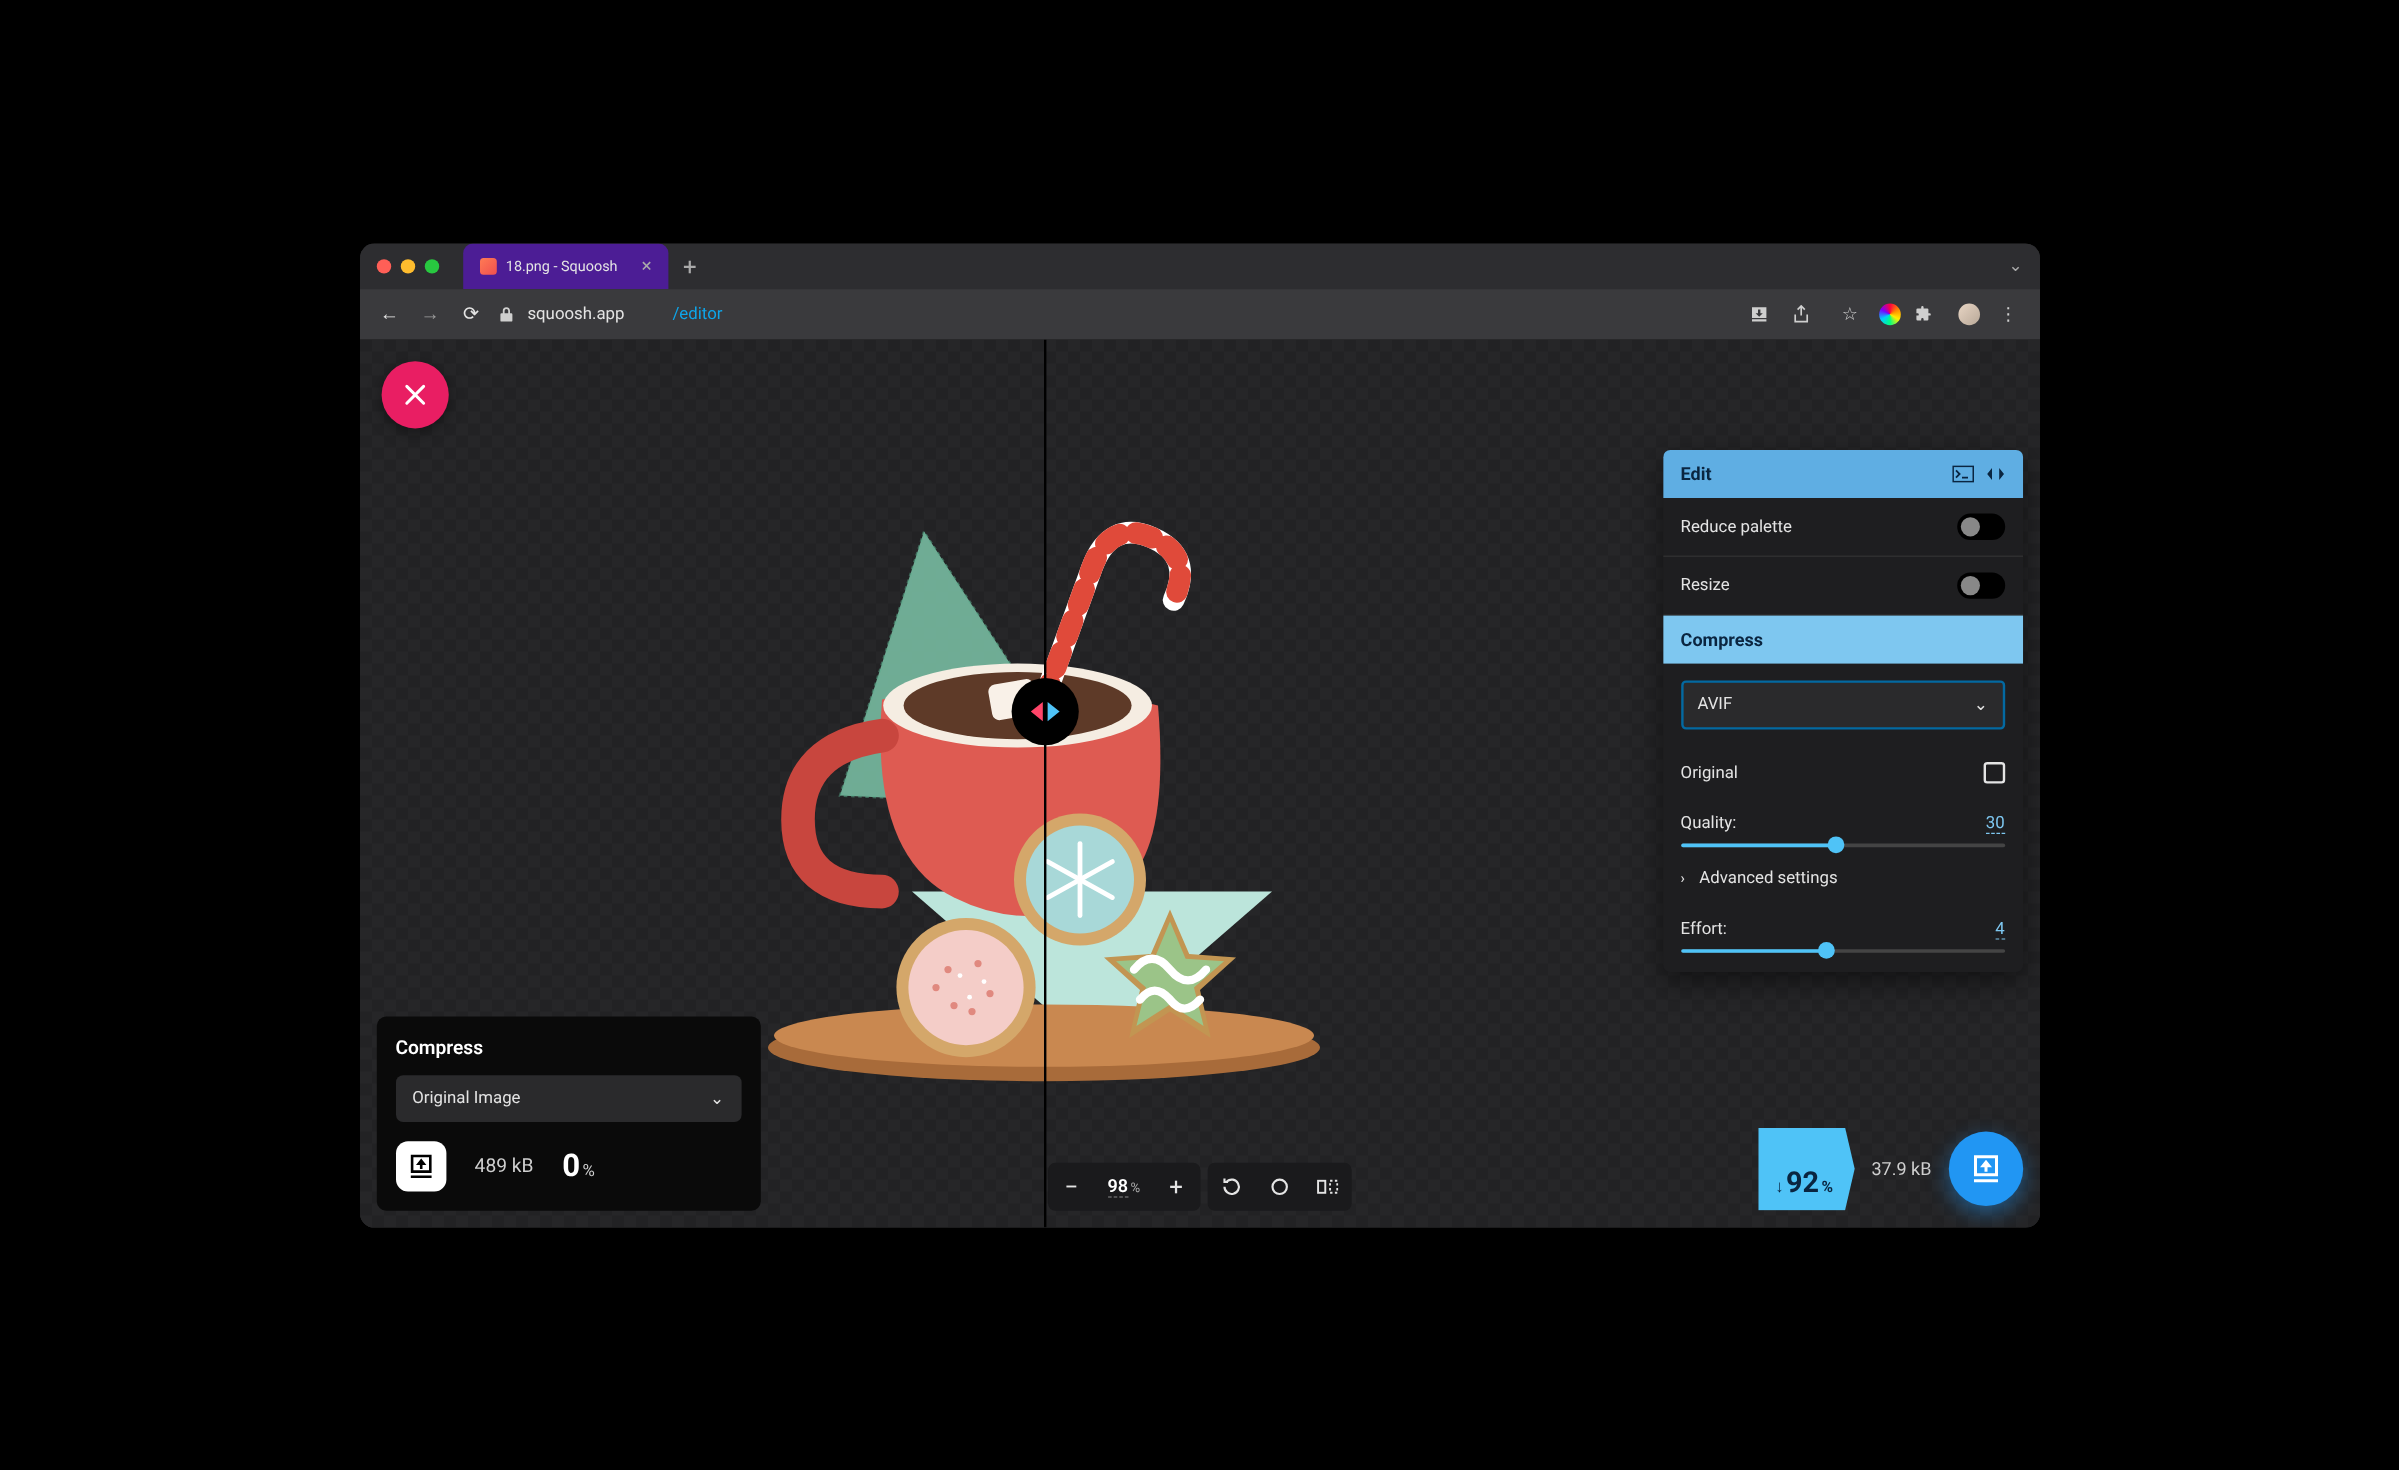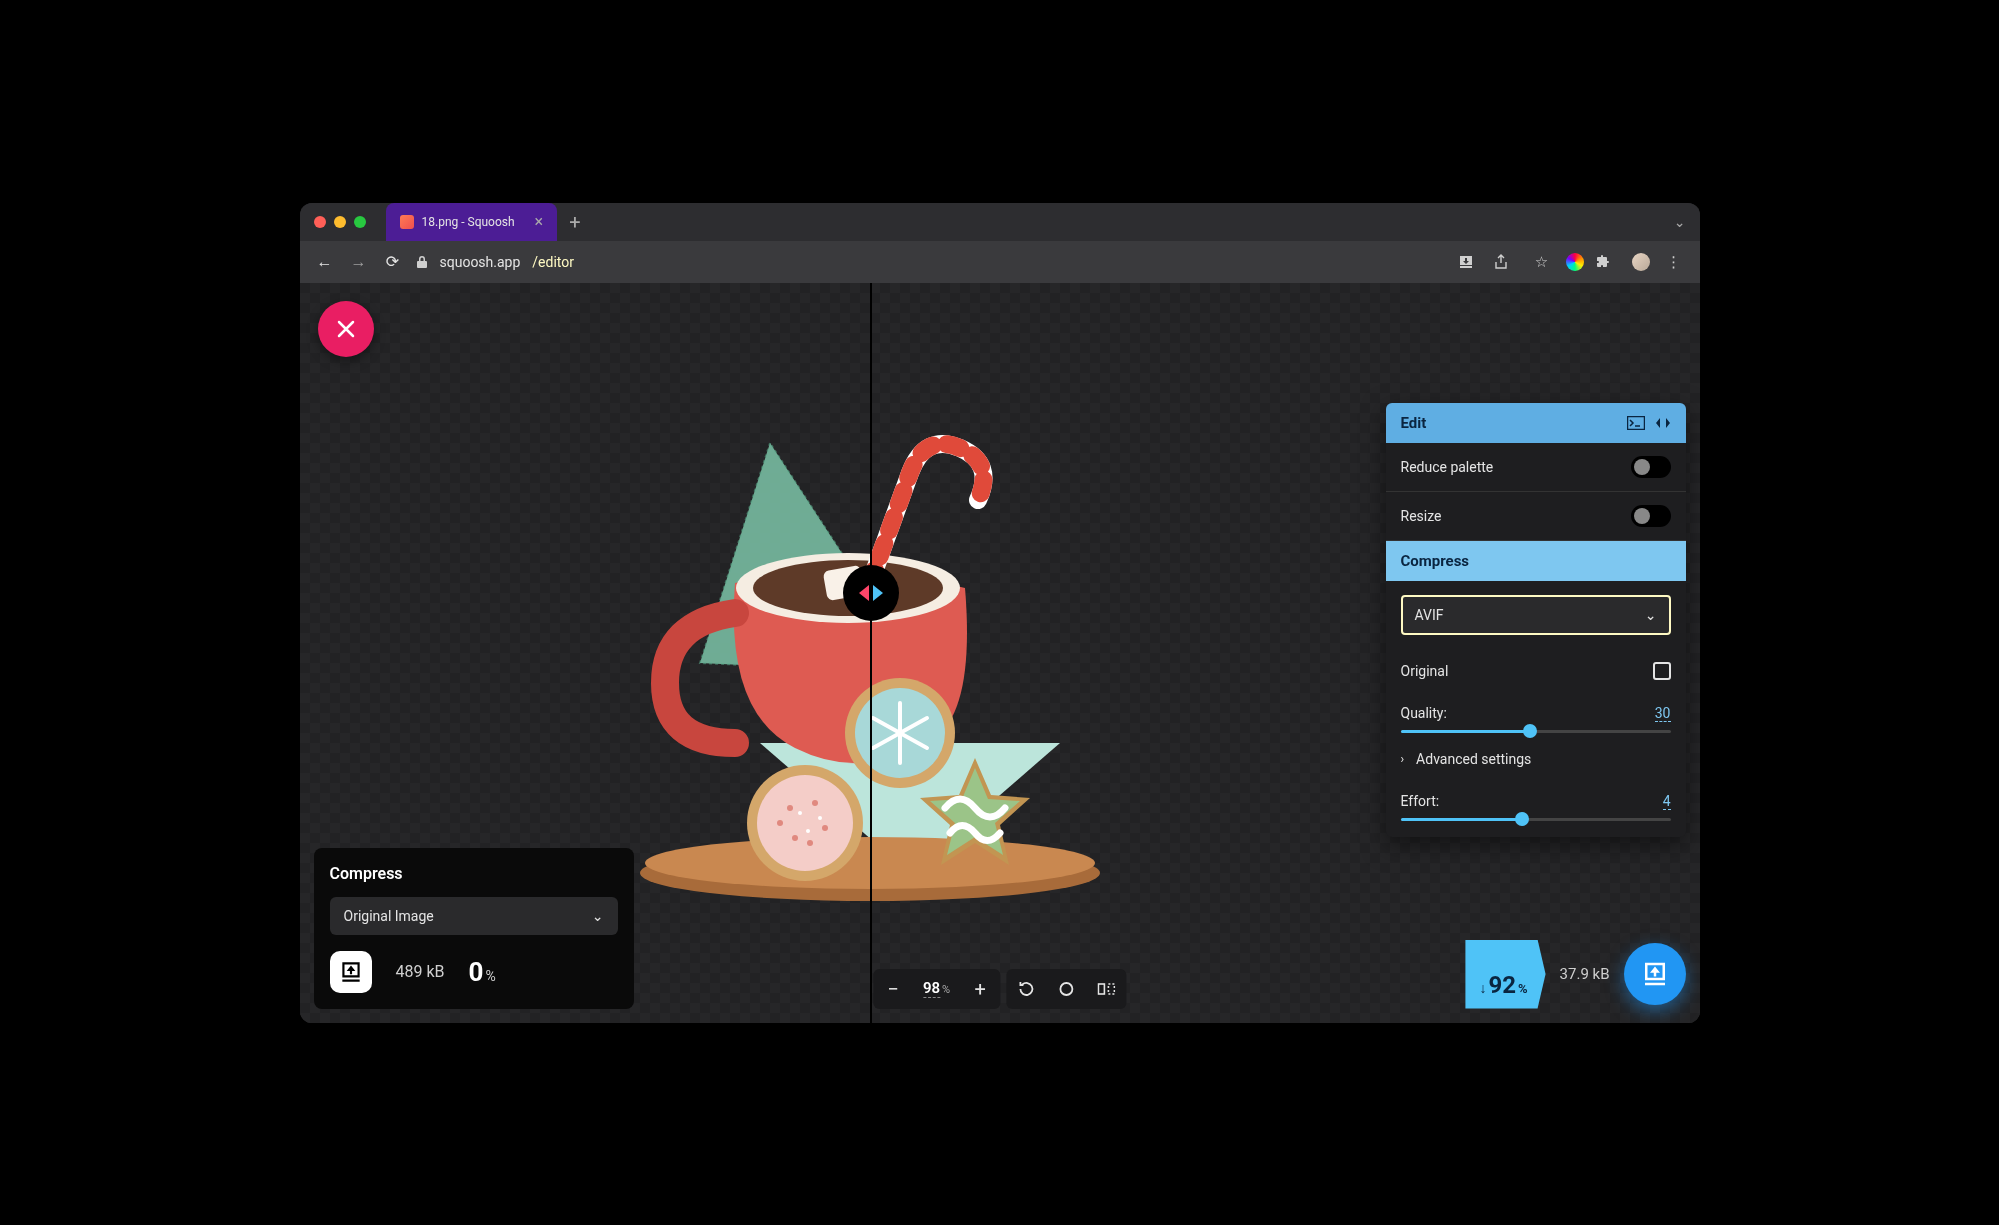--- a/index.html
+++ b/index.html
@@ -29,21 +29,21 @@
 .tab .close-x { font-size: 16px; color: #aaa; margin-left: 12px; }
 .newtab { color: #aaa; font-size: 20px; padding: 0 12px; }
 .tab-caret { margin-left: auto; color: #aaa; font-size: 14px; }
 
 
 .urlbar { height: 42px; background: #3a3a3d; display: flex; align-items: center; padding: 0 14px; gap: 12px; color: #cfcfcf; font-size: 14px; }
 .urlbar .nav-btn { width: 22px; text-align: center; color: #9e9e9e; font-size: 16px; }
 .urlbar .nav-btn.enabled { color: #e4e4e4; }
 .urlbar .lock { font-size: 12px; }
 .urlbar .url-text { color: #e4e4e4; }
-.urlbar .url-path { color: #fef9c3; }
+.urlbar .url-path { color: #0ea5e9; margin-left: 28px; }
 .urlbar .spacer { flex: 1; }
 .urlbar .icon-btn { width: 24px; text-align: center; color: #cfcfcf; font-size: 15px; }
 .urlbar .ext1 { width: 18px; height: 18px; border-radius: 50%; background: conic-gradient(#ff0040,#ff8c00,#ffee00,#00ff80,#00cfff,#7a00ff,#ff0040); }
 .urlbar .ext2 { width: 18px; height: 18px; border-radius: 50%; background: linear-gradient(135deg,#e8d5c4,#b8a898); }
 
 
 .content { flex: 1; position: relative; background: #222224; overflow: hidden; background-image: repeating-conic-gradient(#262628 0% 25%, #222224 0% 50%); background-size: 20px 20px; }
 
 .close-fab { position: absolute; top: 18px; left: 18px; width: 56px; height: 56px; border-radius: 50%; background: #e91e63; display: flex; align-items: center; justify-content: center; color: #fff; font-size: 28px; box-shadow: 0 4px 12px rgba(0,0,0,0.4); z-index: 10; }
 
@@ -61,29 +61,29 @@
 .left-panel { position: absolute; left: 14px; bottom: 14px; width: 320px; background: #0a0a0a; border-radius: 8px; padding: 16px; color: #fff; z-index: 8; }
 .left-panel h3 { font-size: 16px; font-weight: 600; margin-bottom: 14px; }
 .select-box { background: #2a2a2c; border-radius: 6px; padding: 11px 14px; display: flex; justify-content: space-between; align-items: center; font-size: 14px; color: #e4e4e4; }
 .left-stats { display: flex; align-items: center; gap: 24px; margin-top: 16px; }
 .dl-btn-dark { width: 42px; height: 42px; border-radius: 10px; background: #fff; display: flex; align-items: center; justify-content: center; color: #000; }
 .stat-text { font-size: 16px; color: #cfcfcf; }
 .stat-big { font-size: 26px; font-weight: 700; color: #fff; }
 .stat-unit { font-size: 14px; color: #cfcfcf; margin-left: 2px; }
 
 
-.right-panel { position: absolute; right: 14px; top: 120px; width: 300px; background: #1e1e20; border-radius: 6px; overflow: hidden; color: #e4e4e4; box-shadow: 0 8px 24px rgba(0,0,0,0.5); z-index: 8; }
+.right-panel { position: absolute; right: 14px; top: 92px; width: 300px; background: #1e1e20; border-radius: 6px; overflow: hidden; color: #e4e4e4; box-shadow: 0 8px 24px rgba(0,0,0,0.5); z-index: 8; }
 .panel-header { background: #5faee3; color: #0a2540; padding: 11px 15px; font-size: 15px; font-weight: 700; display: flex; align-items: center; justify-content: space-between; }
 .panel-header.light { background: #7ec7f0; }
 .panel-header .hdr-icons { display: flex; gap: 10px; align-items: center; font-size: 14px; color: #0a2540; }
 .panel-row { padding: 13px 15px; display: flex; justify-content: space-between; align-items: center; border-bottom: 1px solid #333; font-size: 14px; }
 .panel-row:last-of-type { border-bottom: none; }
 .toggle { width: 40px; height: 22px; background: #000; border-radius: 11px; position: relative; }
 .toggle .knob { position: absolute; width: 16px; height: 16px; background: #888; border-radius: 50%; top: 3px; left: 3px; }
-.format-select { margin: 14px 15px; border: 2px solid #fef9c3; border-radius: 4px; padding: 10px 12px; display: flex; justify-content: space-between; font-size: 14px; background: #2a2a2c; }
+.format-select { margin: 14px 15px; border: 2px solid #0369a1; border-radius: 4px; padding: 10px 12px; display: flex; justify-content: space-between; font-size: 14px; background: #2a2a2c; }
 .checkbox-box { width: 18px; height: 18px; border: 2px solid #e4e4e4; border-radius: 3px; }
 .slider-row { padding: 12px 15px 4px; }
 .slider-label { display: flex; justify-content: space-between; font-size: 14px; margin-bottom: 8px; gap: 22px; }
 .slider-label .val { color: #7ec7f0; border-bottom: 1px dashed #7ec7f0; }
 .slider-track { height: 3px; background: #444; border-radius: 2px; position: relative; }
 .slider-fill { position: absolute; height: 100%; background: #4fc3f7; border-radius: 2px; }
 .slider-thumb { position: absolute; width: 14px; height: 14px; background: #4fc3f7; border-radius: 50%; top: 50%; transform: translate(-50%,-50%); }
 .adv-row { padding: 14px 15px; display: flex; align-items: center; gap: 12px; font-size: 14px; }
 .adv-row .chev { font-size: 12px; }
 

